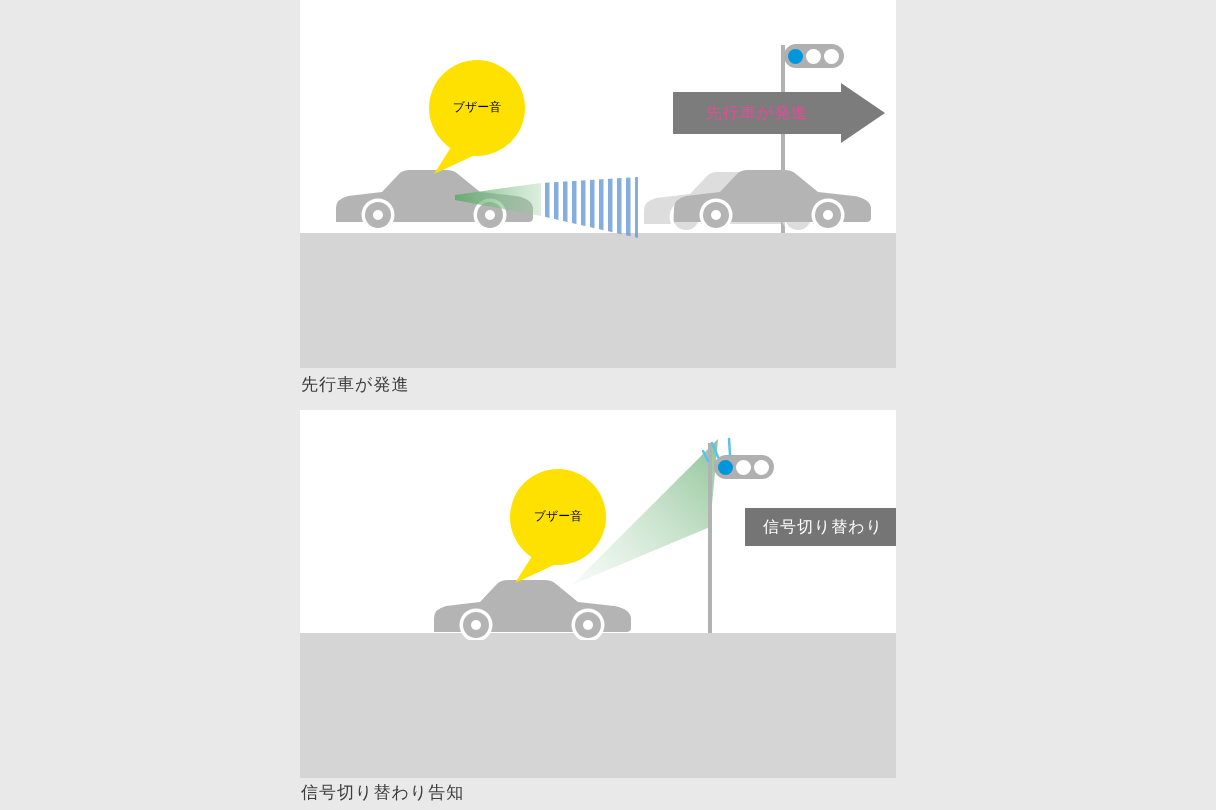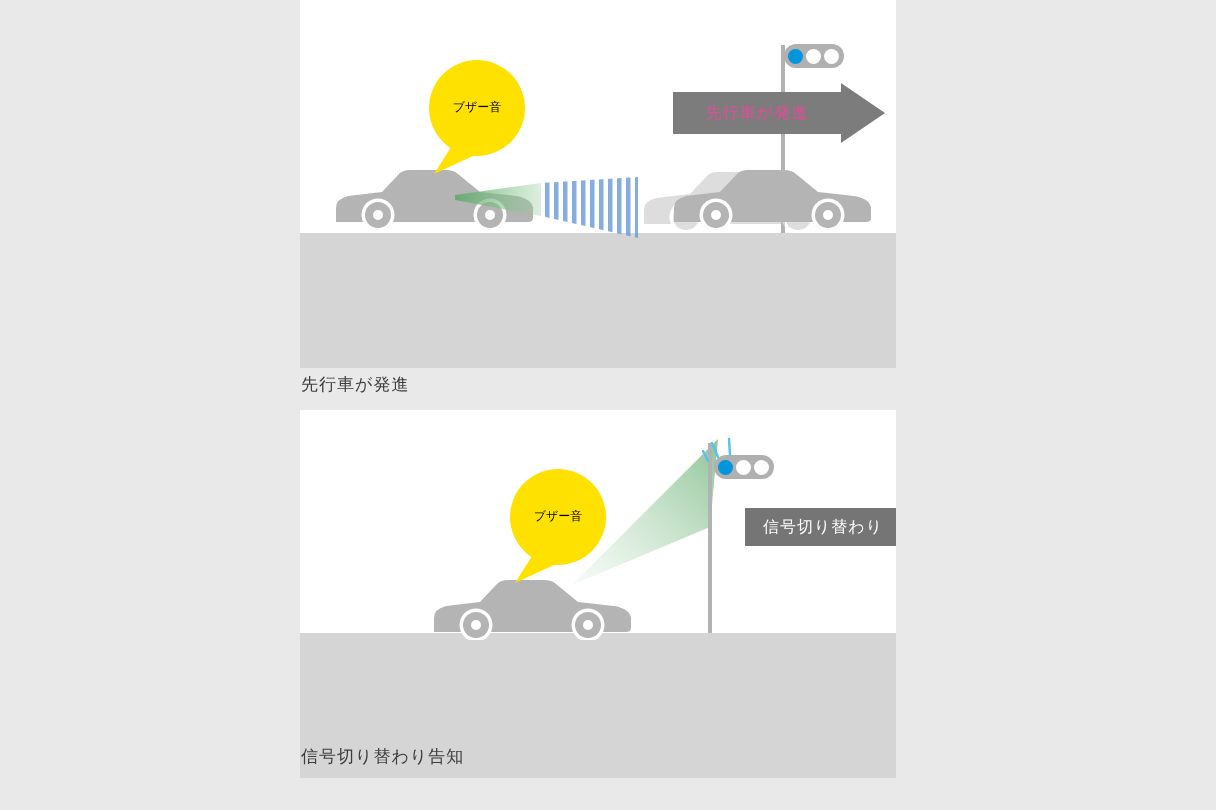--- a/index.html
+++ b/index.html
@@ -7,21 +7,21 @@
   .canvas{position:relative;width:1216px;height:810px;background:#e9e9e9;overflow:hidden}
   .panel{position:absolute;left:300px;width:596px;background:#ffffff;overflow:hidden}
   #panel-top{top:0;height:368px}
   #panel-bottom{top:410px;height:368px}
   .road{position:absolute;left:0;right:0;bottom:0;background:#d5d5d5}
   #panel-top .road{height:135px}
   #panel-bottom .road{height:145px}
   .abs{position:absolute}
   .caption{position:absolute;left:301px;font-size:17px;color:#3c3c3c;letter-spacing:1px}
   #caption-top{top:373px}
-  #caption-bottom{top:745px}
+  #caption-bottom{top:781px}
   .pole{position:absolute;width:4px;background:#b2b2b2}
   .traffic-light{position:absolute;width:60px;height:24px;background:#b0b0b0;border-radius:12px;
     display:flex;align-items:center;gap:3px;padding:0 4px;box-sizing:border-box}
   .lamp{width:15px;height:15px;background:#ffffff;border-radius:50%}
   .lamp.on{background:#0096dc}
   .bubble-text{position:absolute;width:112px;text-align:center;font-size:12px;color:#000000}
   .arrow-label{position:absolute;width:168px;color:#ec4899;font-size:16px;text-align:center;
     letter-spacing:1px;line-height:20px}
   .label-box{position:absolute;width:156px;height:38px;background:#757575;color:#ffffff;font-size:16px;
     display:flex;align-items:center;justify-content:center;letter-spacing:1px}

